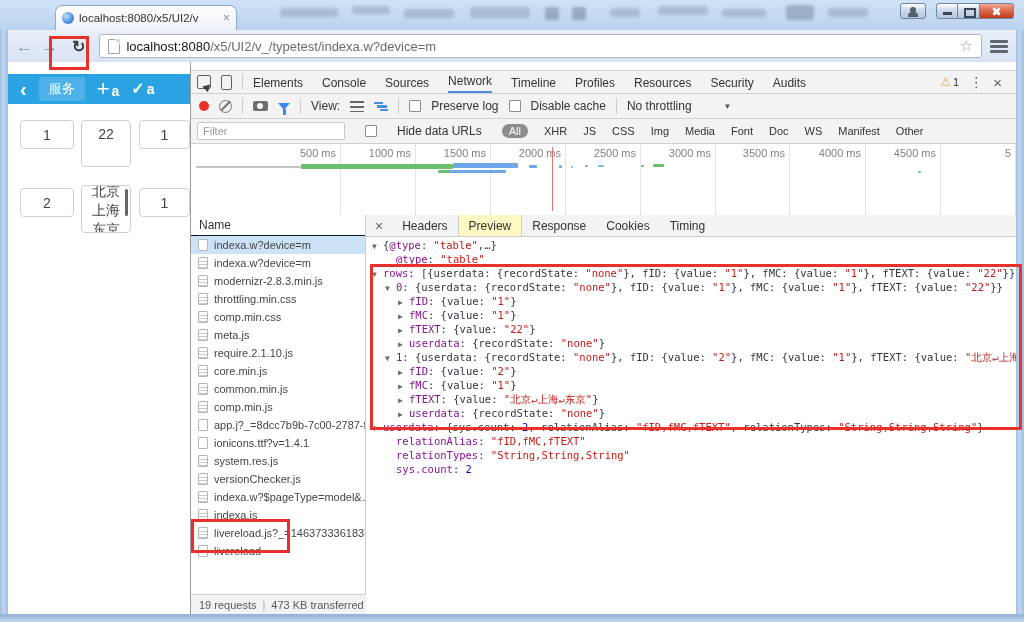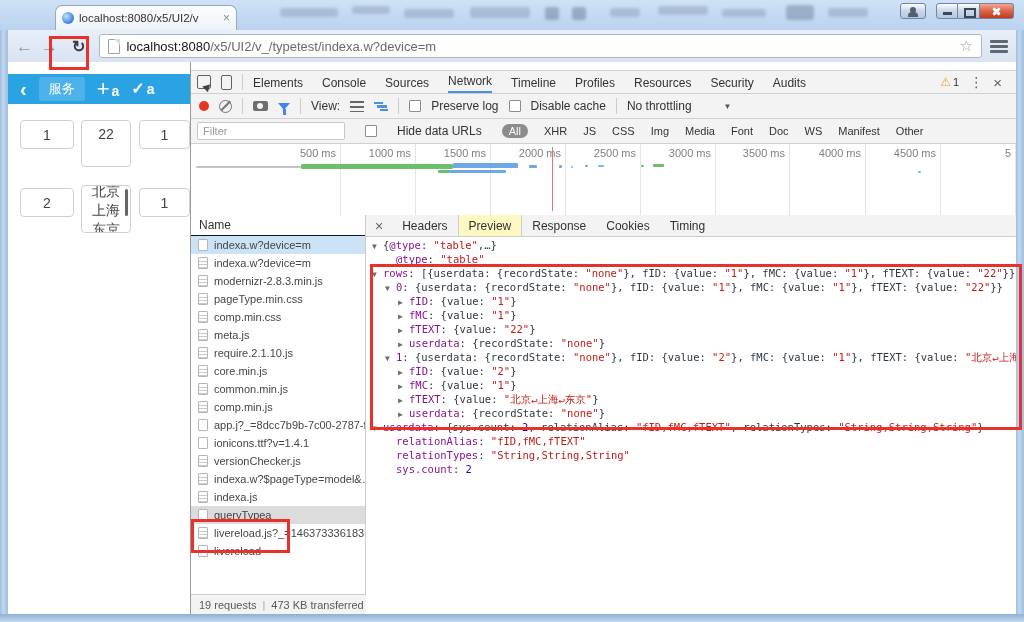--- a/index.html
+++ b/index.html
@@ -326,21 +326,21 @@
             <div class="req-row">
               <div class="ric doc"></div>
               <div style="display: inline;">indexa.w?device=m</div>
             </div>
             <div class="req-row">
               <div class="ric doc"></div>
               <div style="display: inline;">modernizr-2.8.3.min.js</div>
             </div>
             <div class="req-row">
               <div class="ric doc"></div>
-              <div style="display: inline;">pageType.min.css</div>
+              <div style="display: inline;">throttling.min.css</div>
             </div>
             <div class="req-row">
               <div class="ric doc"></div>
               <div style="display: inline;">comp.min.css</div>
             </div>
             <div class="req-row">
               <div class="ric doc"></div>
               <div style="display: inline;">meta.js</div>
             </div>
             <div class="req-row">
@@ -362,33 +362,33 @@
             <div class="req-row">
               <div class="ric"></div>
               <div style="display: inline;">app.j?_=8dcc7b9b-7c00-2787-f…</div>
             </div>
             <div class="req-row">
               <div class="ric"></div>
               <div style="display: inline;">ionicons.ttf?v=1.4.1</div>
             </div>
             <div class="req-row">
               <div class="ric doc"></div>
+              <div style="display: inline;">system.res.js</div>
+            </div>
+            <div class="req-row">
+              <div class="ric doc"></div>
               <div style="display: inline;">versionChecker.js</div>
             </div>
             <div class="req-row">
               <div class="ric doc"></div>
               <div style="display: inline;">indexa.w?$pageType=model&amp;…</div>
             </div>
             <div class="req-row">
               <div class="ric doc"></div>
               <div style="display: inline;">indexa.js</div>
-            </div>
-            <div class="req-row highlighted">
-              <div class="ric"></div>
-              <div style="display: inline;">queryTypea</div>
             </div>
             <div class="req-row">
               <div class="ric doc"></div>
               <div style="display: inline;">livereload.js?_=1463733361837</div>
             </div>
             <div class="req-row">
               <div class="ric"></div>
               <div style="display: inline;">livereload</div>
             </div>
           </div>

